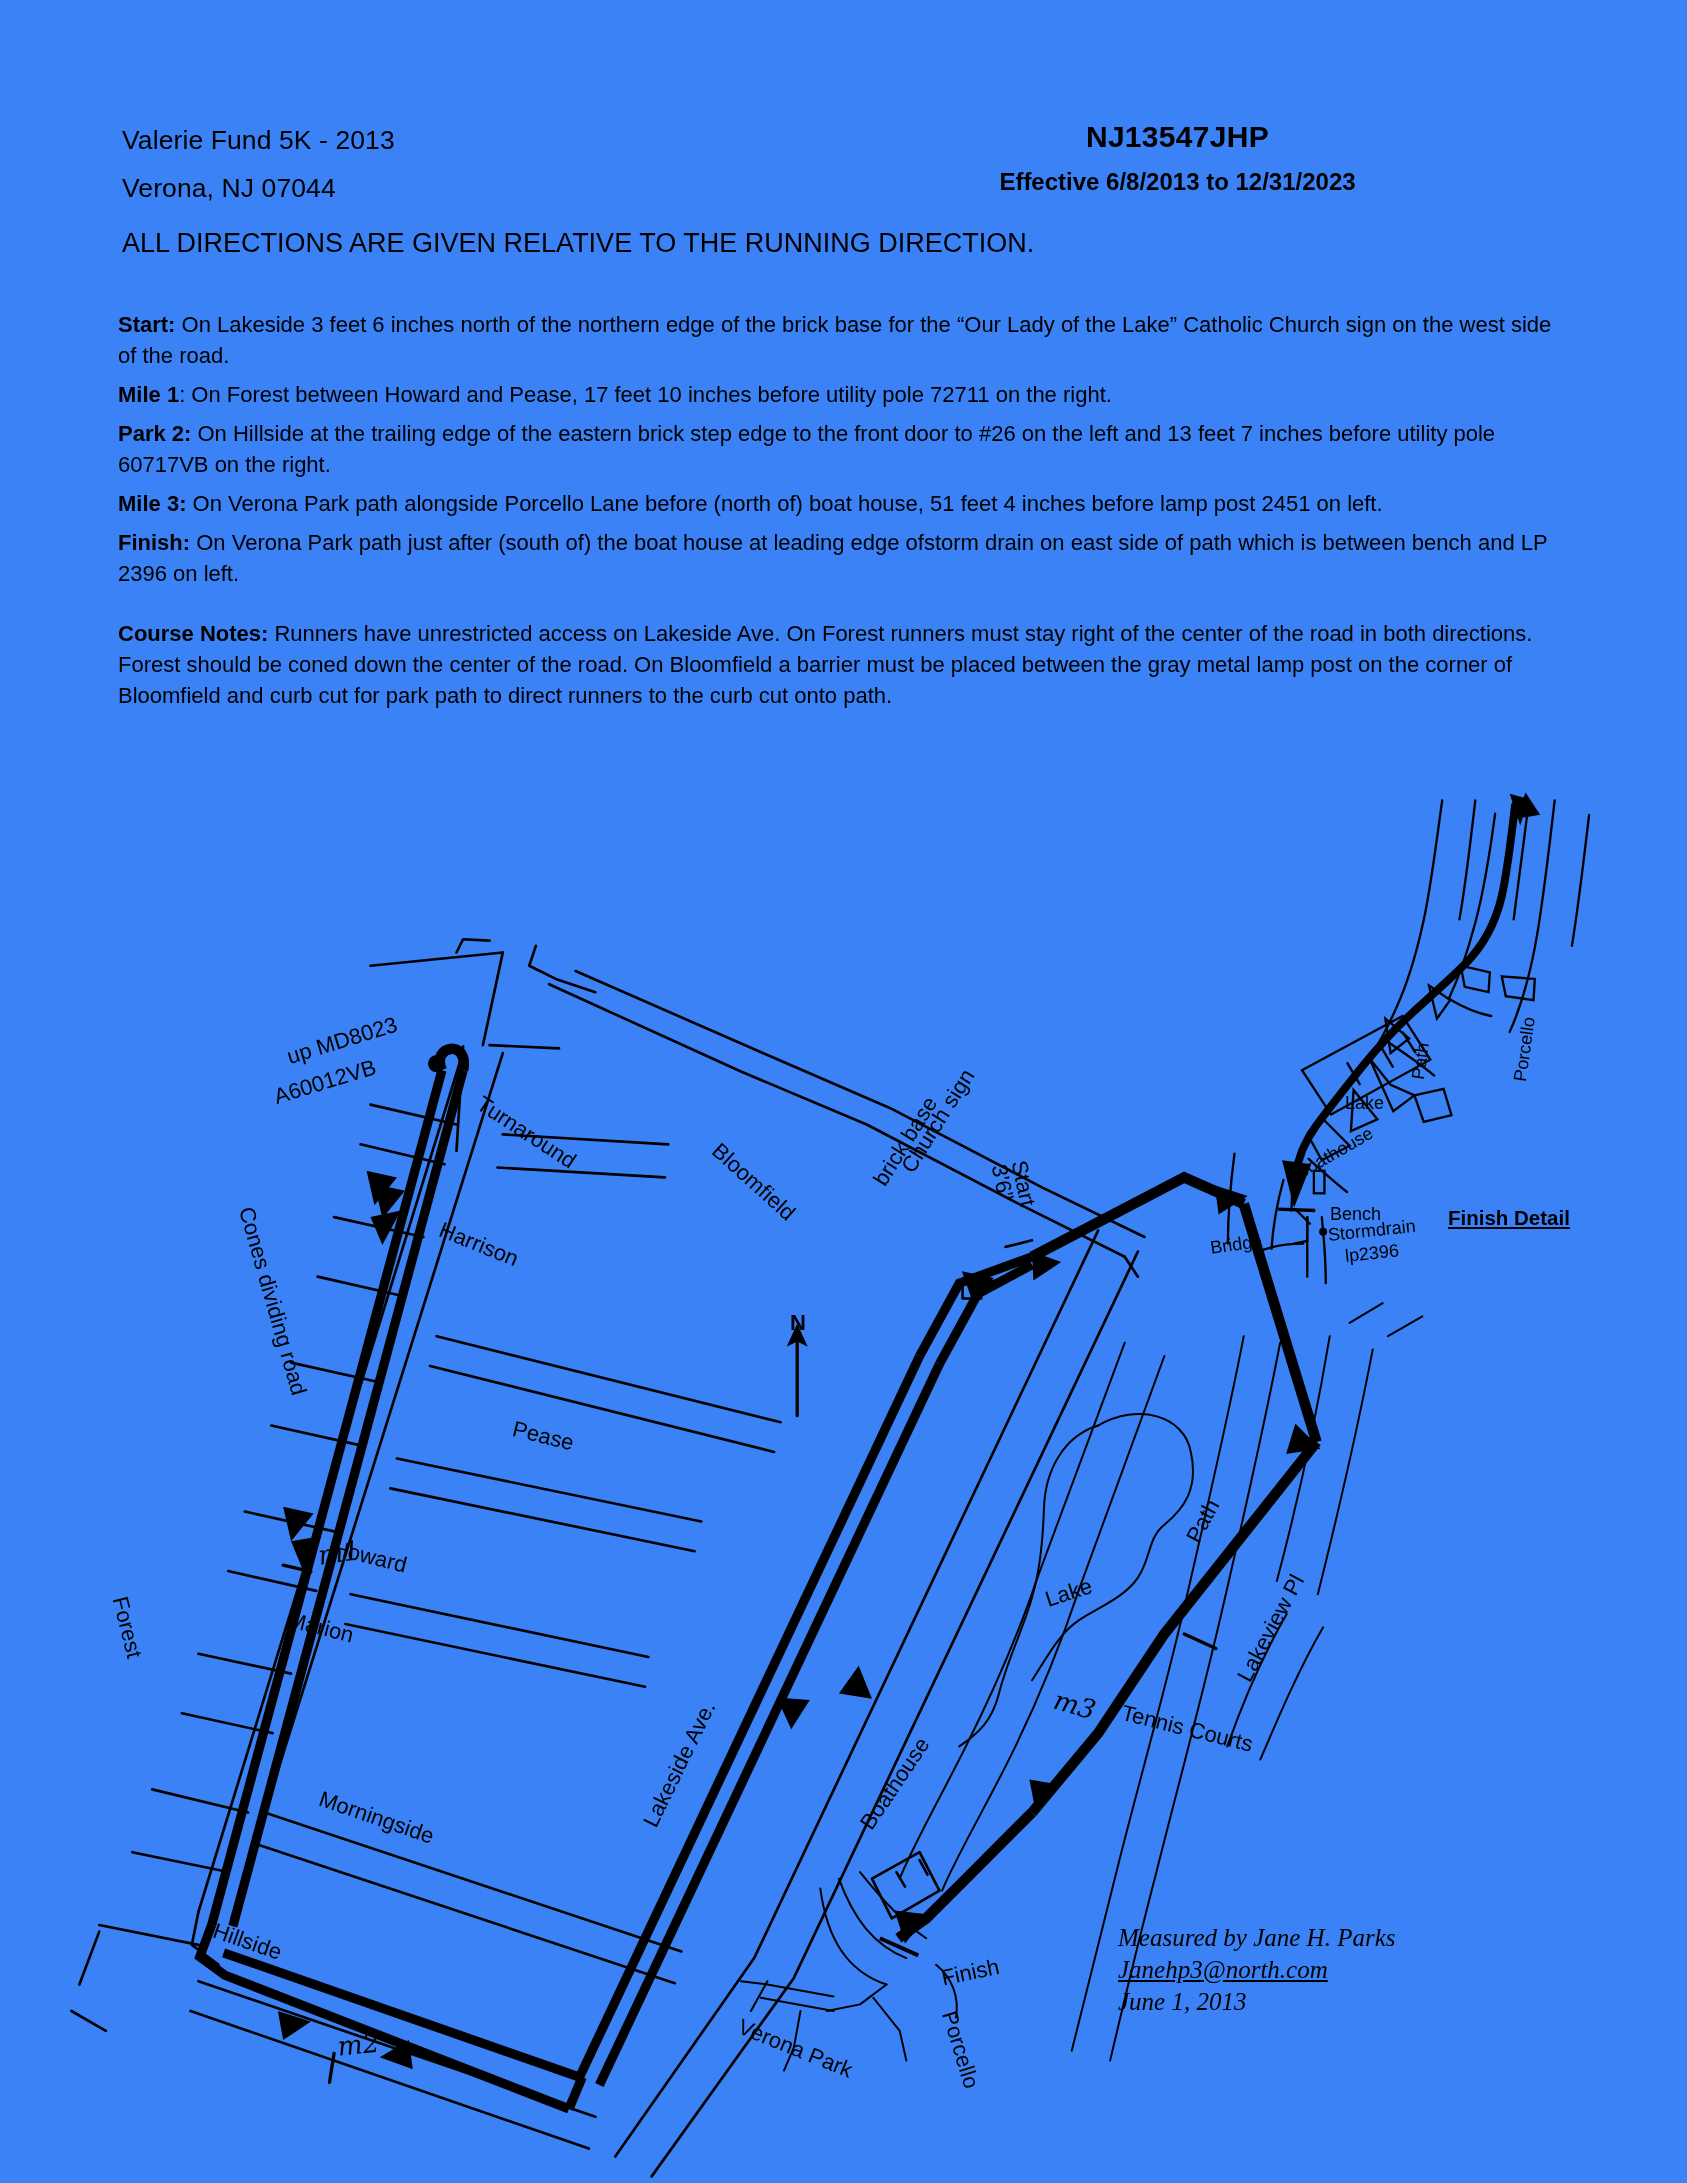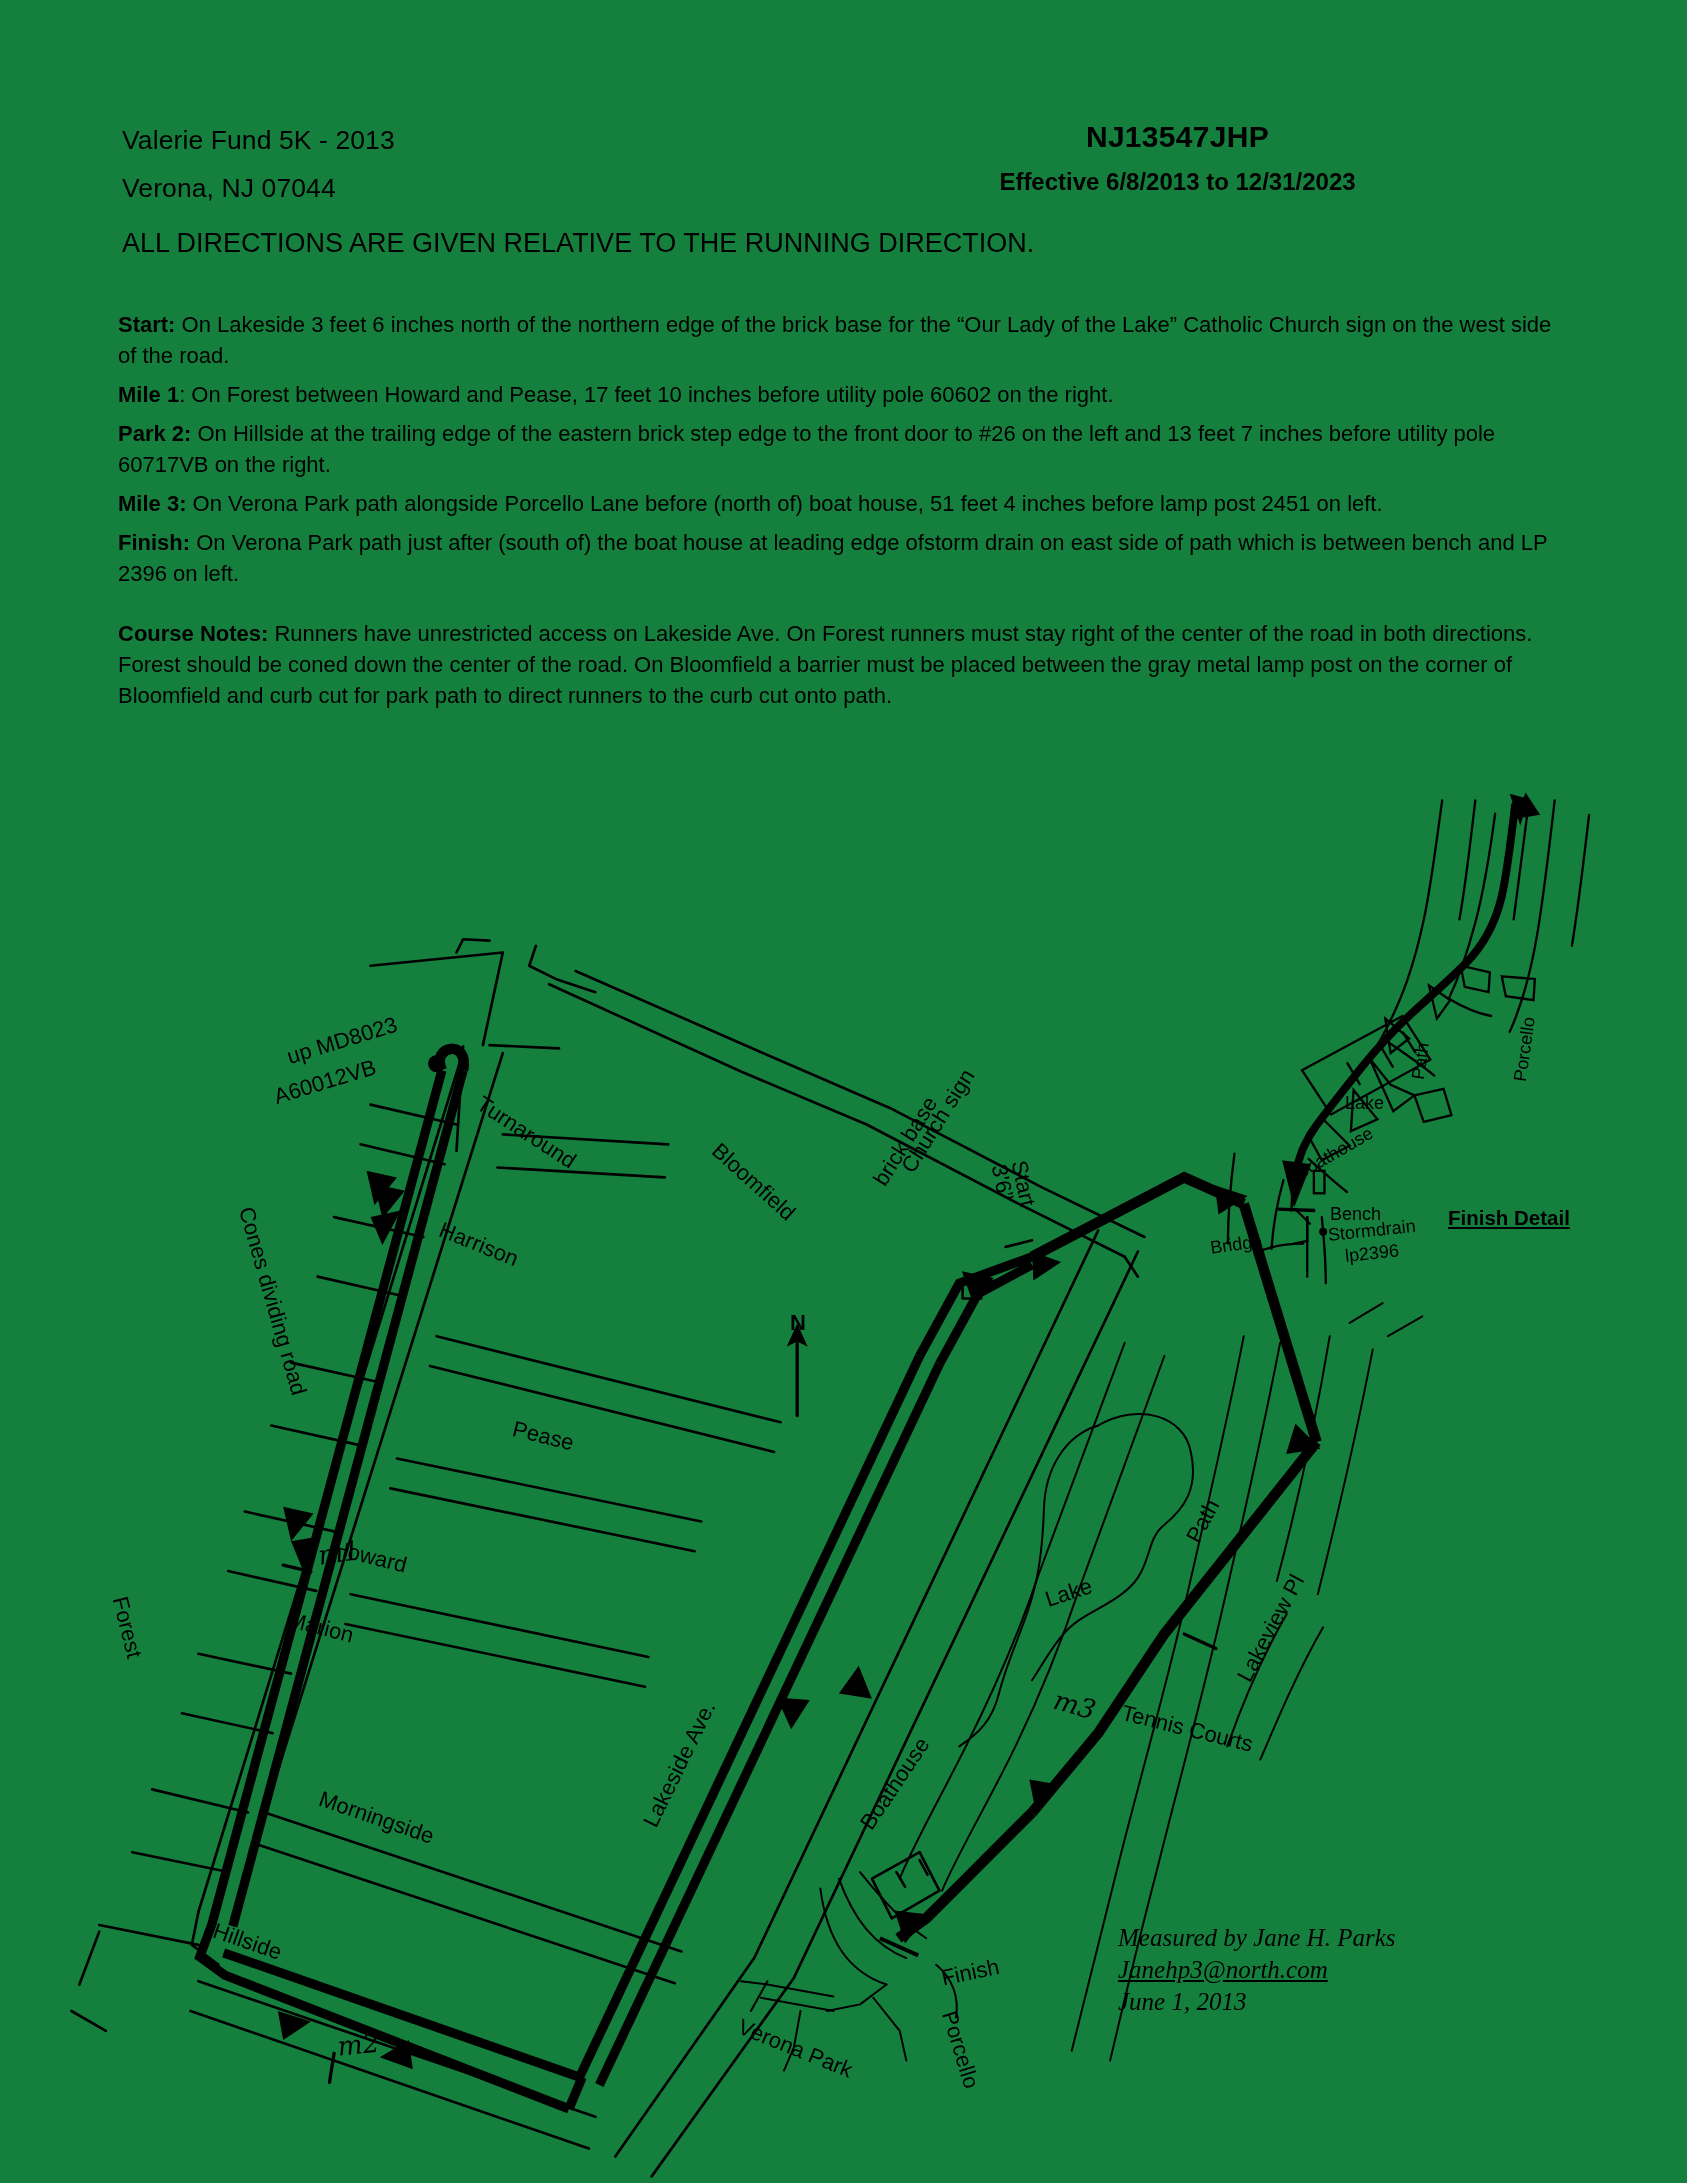--- a/index.html
+++ b/index.html
@@ -3,21 +3,21 @@
 <meta charset="utf-8">
 <style>
   html, body { margin:0; padding:0; background:#ffffff; }
   body {
     width:1687px; height:2183px;
     font-family:"Liberation Sans", sans-serif;
     color:#000;
     position:relative;
     overflow:hidden;
   }
-  .page { position:absolute; inset:0; background:#15803d; }
+  .page { position:absolute; inset:0; background:#3b82f6; }
 
   
   .hdr { position:absolute; left:0; top:0; width:100%; height:218px; }
   .hdr-left  { position:absolute; left:122px; top:116px; }
   .hdr-right { position:absolute; left:906px; top:116px; width:543px; text-align:center; }
   .h-line { font-size:26.5px; line-height:48px; letter-spacing:0.1px; white-space:nowrap; }
   .h-cert { font-size:30px; font-weight:bold; line-height:42px; letter-spacing:0.3px; white-space:nowrap; }
   .h-eff  { font-size:24px; font-weight:bold; line-height:48px; white-space:nowrap; }
 
   .allcaps {
@@ -86,21 +86,21 @@
     <div class="hdr-right">
       <div class="h-cert">NJ13547JHP</div>
       <div class="h-eff">Effective 6/8/2013 to 12/31/2023</div>
     </div>
   </div>
 
   <div class="allcaps">ALL DIRECTIONS ARE GIVEN RELATIVE TO THE RUNNING DIRECTION.</div>
 
   <div class="body-text">
     <p class="para"><b>Start:</b><span> On Lakeside 3 feet 6 inches north of the northern edge of the brick base for the “Our Lady of the Lake” Catholic Church sign on the west side of the road.</span></p>
-    <p class="para"><b>Mile 1</b><span>: On Forest between Howard and Pease, 17 feet 10 inches before utility pole 60602 on the right.</span></p>
+    <p class="para"><b>Mile 1</b><span>: On Forest between Howard and Pease, 17 feet 10 inches before utility pole 72711 on the right.</span></p>
     <p class="para"><b>Park 2:</b><span> On Hillside at the trailing edge of the eastern brick step edge to the front door to #26 on the left and 13 feet 7 inches before utility pole 60717VB on the right.</span></p>
     <p class="para"><b>Mile 3:</b><span>  On Verona Park path alongside Porcello Lane before (north of) boat house, 51 feet 4 inches before lamp post 2451 on left.</span></p>
     <p class="para"><b>Finish:</b><span>  On Verona Park path just after (south of) the boat house at leading edge ofstorm drain on east side of path which is between bench and LP 2396 on left.</span></p>
     <p class="para gap"><b>Course Notes:</b><span>  Runners have unrestricted access on Lakeside Ave.  On Forest runners must stay right of the center of the road in both directions.  Forest should be coned down the center of the road. On Bloomfield a barrier must be placed between the gray metal lamp post on the corner of Bloomfield and curb cut for park path to direct runners to the curb cut onto path.</span></p>
   </div>
 
   <div class="map">
     <svg width="1687" height="1429" viewBox="0 0 2550 2160">
       <defs>
         <marker id="ah" markerWidth="7" markerHeight="7" refX="3.2" refY="3.2" orient="auto">

